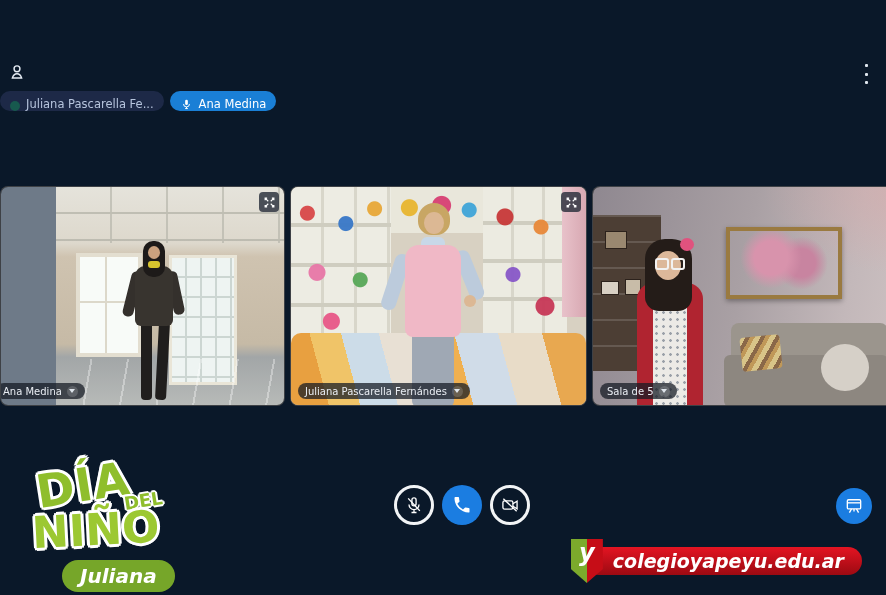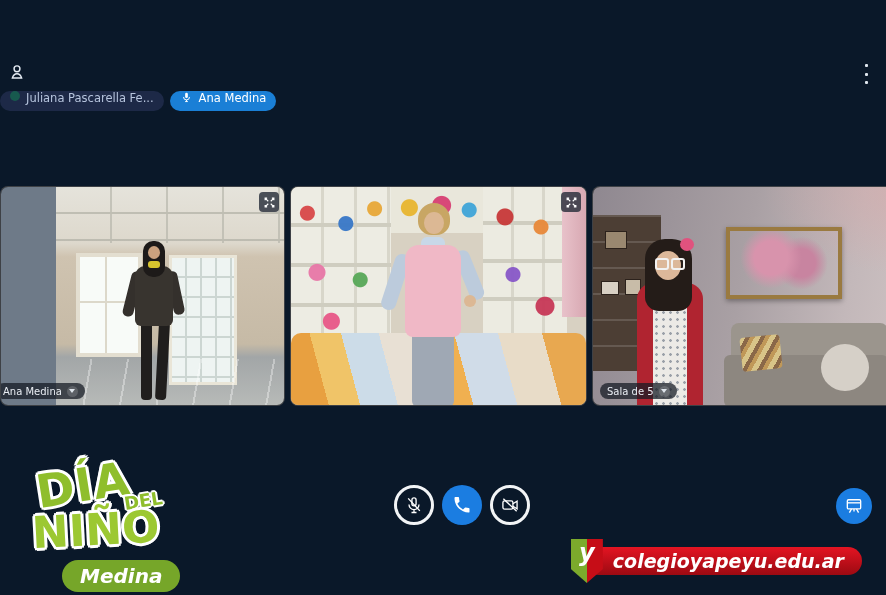--- a/index.html
+++ b/index.html
@@ -9,21 +9,21 @@
   
   .topbar-center{position:absolute;top:64px;left:0;right:0;text-align:center;
                  color:#c9d4e0;font-size:13px;}
   .person-btn{position:absolute;left:6px;top:61px;width:22px;height:22px;cursor:pointer;}
   .kebab{position:absolute;right:12px;top:63px;width:16px;height:20px;display:flex;
          flex-direction:column;align-items:center;justify-content:space-between;padding:1px 0;cursor:pointer;}
   .kebab i{width:3px;height:3px;background:#dfe6ee;border-radius:1px;}
 
   
   .pills{position:absolute;left:0;top:91px;display:flex;gap:6px;align-items:center;}
-  .pill{height:20px;display:flex;align-items:flex-start;gap:6px;border-radius:10px;
+  .pill{height:20px;display:flex;align-items:flex-end;gap:6px;border-radius:10px;
         padding:0 10px;font-size:11.5px;white-space:nowrap;}
   .pill.dark{background:#1d2947;color:#b6c4dd;}
   .pill.blue{background:#1a7fd6;color:#ffffff;}
   .presence-dot{width:10px;height:10px;border-radius:50%;background:#17594e;}
   .pill-mic{width:13px;height:13px;display:flex;align-items:center;justify-content:center;}
 
   
   .videos{position:absolute;left:0;top:186px;display:flex;gap:5px;}
   .tile{position:relative;height:220px;border-radius:8px;overflow:hidden;
         border:1px solid rgba(130,140,155,.30);box-sizing:border-box;background:#222;}
@@ -248,20 +248,24 @@
         <div class="vest"></div>
         <div class="hand-r"></div>
         <div class="hair"></div>
         <div class="face"></div>
       </div>
       <div class="expand-btn">
         <svg viewBox="0 0 24 24" width="15" height="15" fill="none" stroke="#fff" stroke-width="1.8">
           <path d="M10 10 5 5M5 8.2V5h3.2M14 10l5-5M15.8 5H19v3.2M10 14l-5 5M5 15.8V19h3.2M14 14l5 5M15.8 19H19v-3.2"></path>
         </svg>
       </div>
+      <div class="name-pill">
+        <span>Juliana Pascarella Fernándes</span>
+        <span class="chev"></span>
+      </div>
     </div>
 
     <div class="tile t3">
       <div class="scene">
         <div class="bg"></div>
         <div class="glow"></div>
         <div class="shelf"></div>
         <div class="frame3"></div>
         <div class="frame1"></div>
         <div class="frame2"></div>
@@ -324,21 +328,21 @@
       <rect x="4" y="4.5" width="16" height="11" rx="1.5"></rect>
       <path d="M4 8.2h16"></path>
       <path d="M9 15.5 6.5 20M15 15.5 17.5 20M12 15.5V18.5"></path>
     </svg>
   </div>
 
   <div class="logo">
     <span class="logo-dia ol3">DÍA</span>
     <span class="logo-del ol2">DEL</span>
     <span class="logo-nino ol3">NIÑO</span>
-    <div class="logo-badge">Medina</div>
+    <div class="logo-badge">Juliana</div>
   </div>
 
   <div class="brand">
     <div class="brand-pill">colegioyapeyu.edu.ar</div>
     <div class="brand-shield">y</div>
   </div>
 
 </div>
 
 </body></html>

